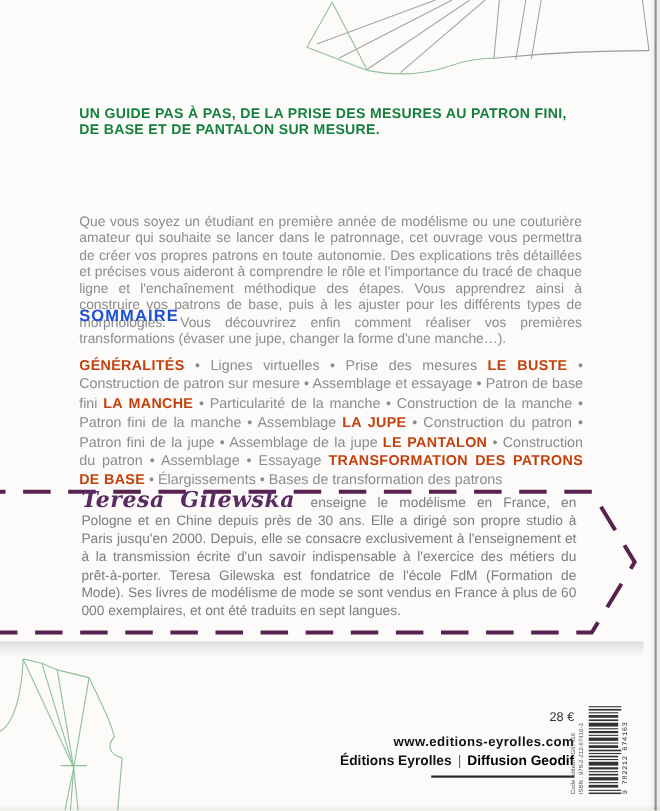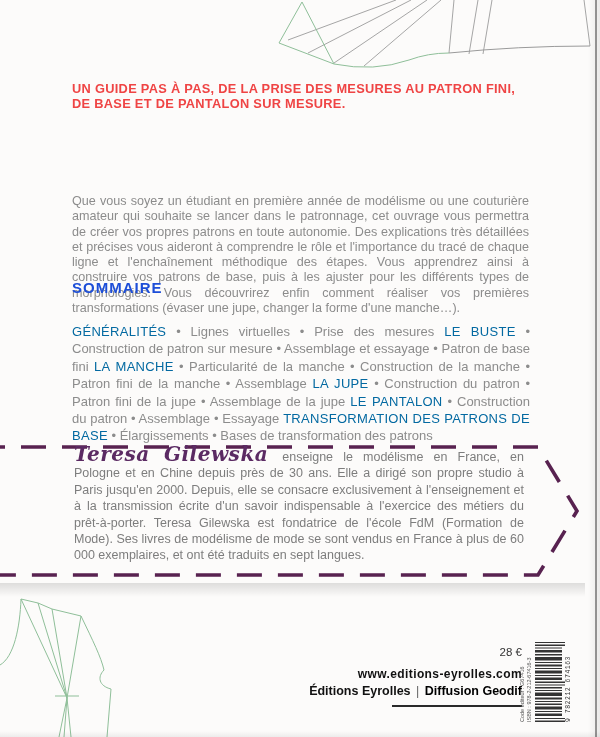--- a/index.html
+++ b/index.html
@@ -13,37 +13,37 @@
     background:linear-gradient(to right, rgba(0,0,0,0), rgba(0,0,0,0.07)); pointer-events:none;}
   .edge-line{position:absolute; top:0; right:3px; width:2px; height:737px;
     background:rgba(70,70,70,0.55); pointer-events:none;}
   .edge-bottom{position:absolute; left:0; bottom:0; width:100%; height:6px;
     background:linear-gradient(to bottom, rgba(0,0,0,0), rgba(0,0,0,0.06)); pointer-events:none;}
 
   .pattern-top{position:absolute; left:278px; top:0;}
   .pattern-bottom{position:absolute; left:0; top:585px;}
 
   .headline{
-    position:absolute; left:72px; top:82px; width:470px;
-    color:#ef4444; font-weight:bold; font-size:12.8px; line-height:14.8px;
+    position:absolute; left:72px; top:96px; width:470px;
+    color:#15803d; font-weight:bold; font-size:12.8px; line-height:14.8px;
     letter-spacing:0.3px;
   }
   .intro{
     position:absolute; left:72px; top:146px; width:457px;
     color:#8c8c8c; font-size:12.6px; line-height:15.3px; text-align:justify;margin-top:48px;
   }
   .sommaire-title{
     position:absolute; left:72px; top:279px;
     color:#1d4ed8; font-weight:bold; font-size:15px; letter-spacing:1px;
   }
   .sommaire-text{
     position:absolute; left:72px; top:310px; width:458px;
     color:#8c8c8c; font-size:13px; line-height:17.4px; text-align:justify;
   }
-  .sommaire-text .kw{color:#0369a1; font-weight:normal; letter-spacing:0.3px;}
+  .sommaire-text .kw{color:#c2410c; font-weight:bold; letter-spacing:0.3px;}
 
   .banner-svg{position:absolute; left:0; top:438px;}
   .banner-shadow{position:absolute; left:0; top:583px; width:585px; height:14px;
     background:linear-gradient(to bottom, rgba(0,0,0,0.12), rgba(0,0,0,0)); pointer-events:none;}
   .author-box{
     position:absolute; left:74px; top:446px; width:450px;
     color:#7d7d7d; font-size:12.5px; line-height:16.4px; text-align:justify;
   }
   .author-name{
     font-family:"DejaVu Serif", serif; font-style:italic; font-weight:bold;

